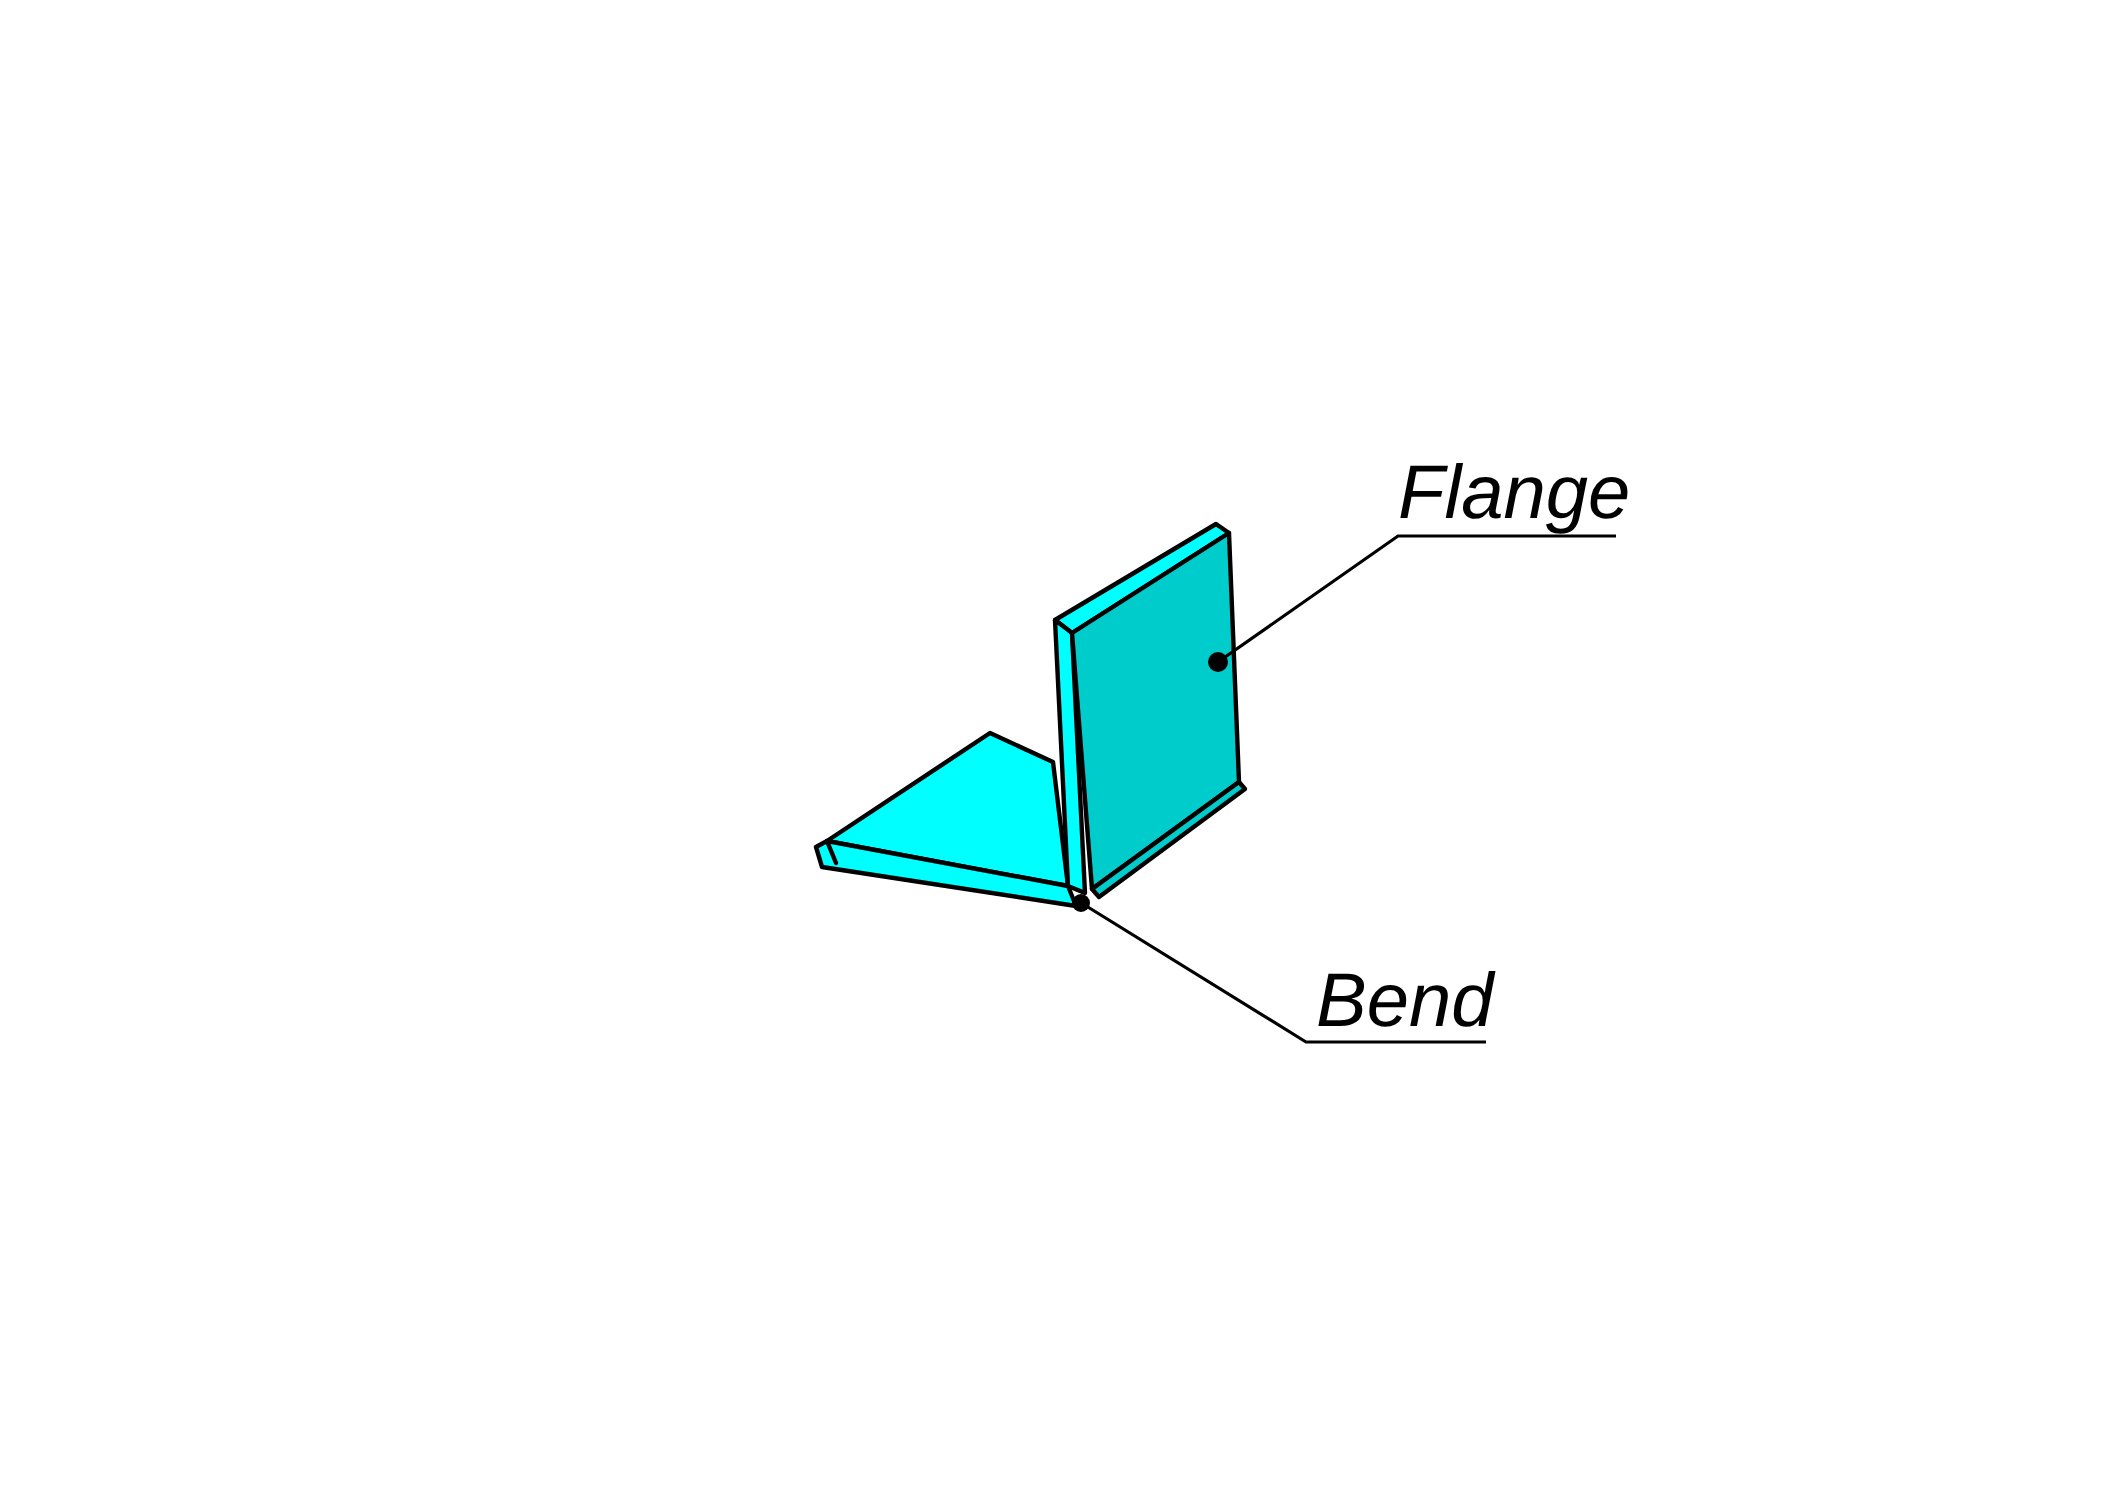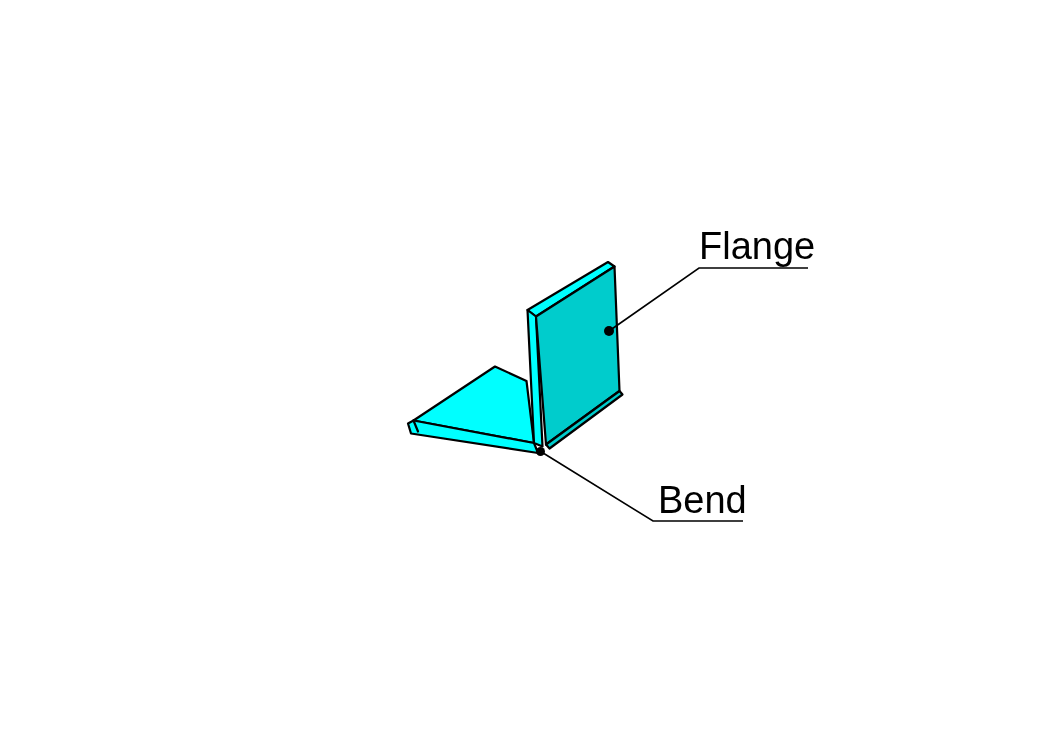--- a/index.html
+++ b/index.html
@@ -6,20 +6,21 @@
     margin: 0;
     padding: 0;
     background: #ffffff;
   }
   .stage {
     position: relative;
     width: 1052px;
     height: 744px;
     background: #ffffff;
     overflow: hidden;
+    font-style: italic;
   }
   svg {
     display: block;
   }
   .annot-label {
     font-family: "Liberation Sans", "DejaVu Sans", sans-serif;
     fill: #000000;
   }
 </style>
 </head>

